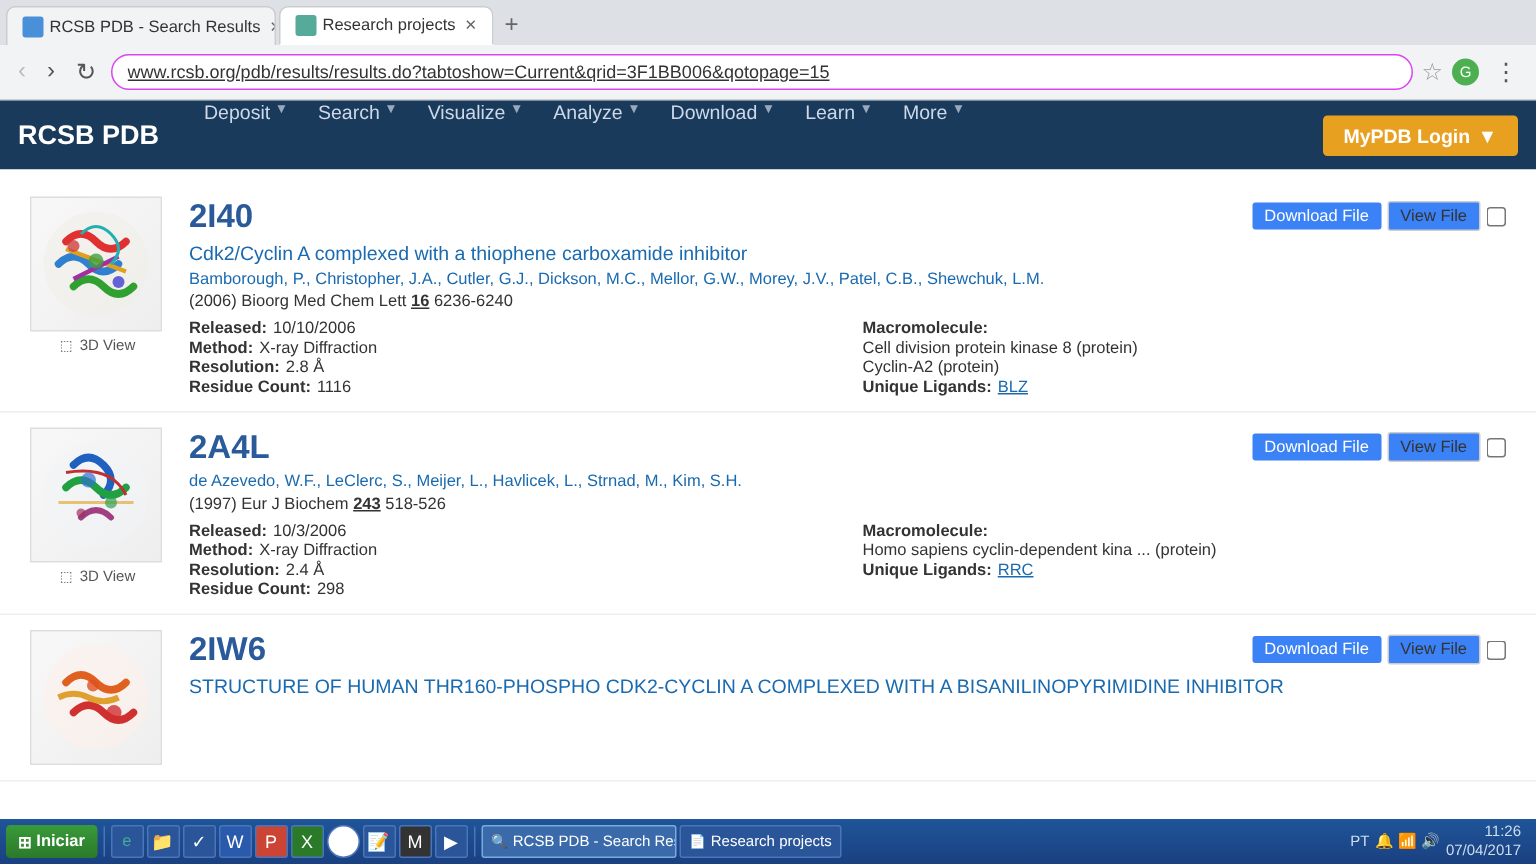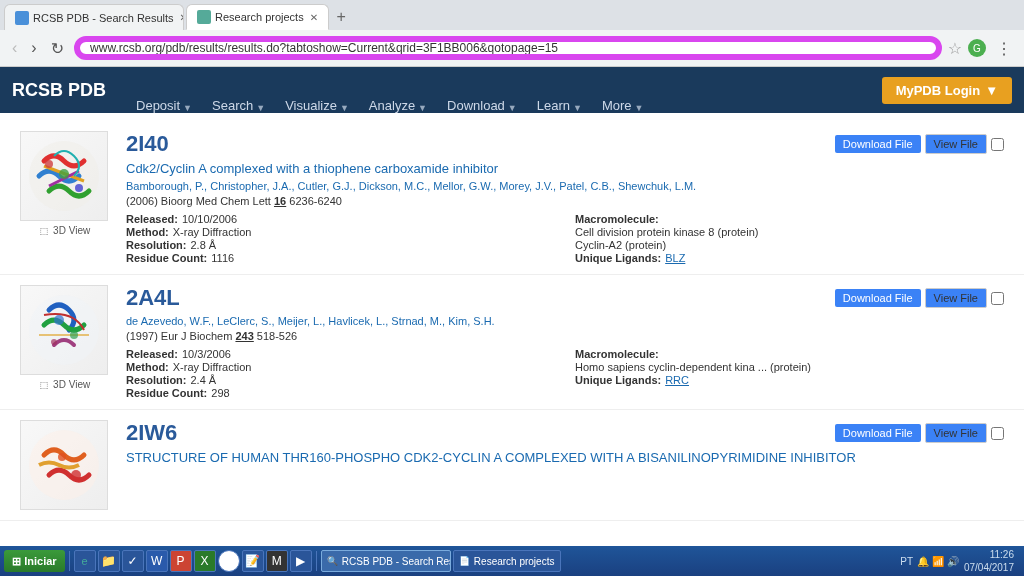--- a/index.html
+++ b/index.html
@@ -82,26 +82,27 @@
       border: none;
       cursor: pointer;
       font-size: 16px;
       color: #555;
       padding: 2px 4px;
     }
     .nav-btn:disabled { color: #bbb; cursor: default; }
     .url-bar {
       flex: 1;
       height: 24px;
-      border: 6px solid #d946ef;
+      border: 1px solid #d946ef;
       border-radius: 12px;
       padding: 0 10px;
       font-size: 12px;
       background: #fff;
       color: #333;
+      text-decoration: underline;
     }
     .star-btn, .ext-btn {
       background: none;
       border: none;
       cursor: pointer;
       font-size: 16px;
       color: #999;
     }
 
     
@@ -119,21 +120,21 @@
       color: #fff;
       margin-right: 20px;
       white-space: nowrap;
     }
     .nav-menu-item {
       color: #cdd8e8;
       font-size: 13px;
       padding: 0 10px;
       height: 46px;
       display: flex;
-      align-items: flex-end;
+      align-items: flex-start;
       cursor: pointer;
       gap: 3px;
       white-space: nowrap;
     }
     .nav-chevron {
       font-size: 9px;
       opacity: 0.7;
     }
     .mypdb-btn {
       margin-left: auto;

